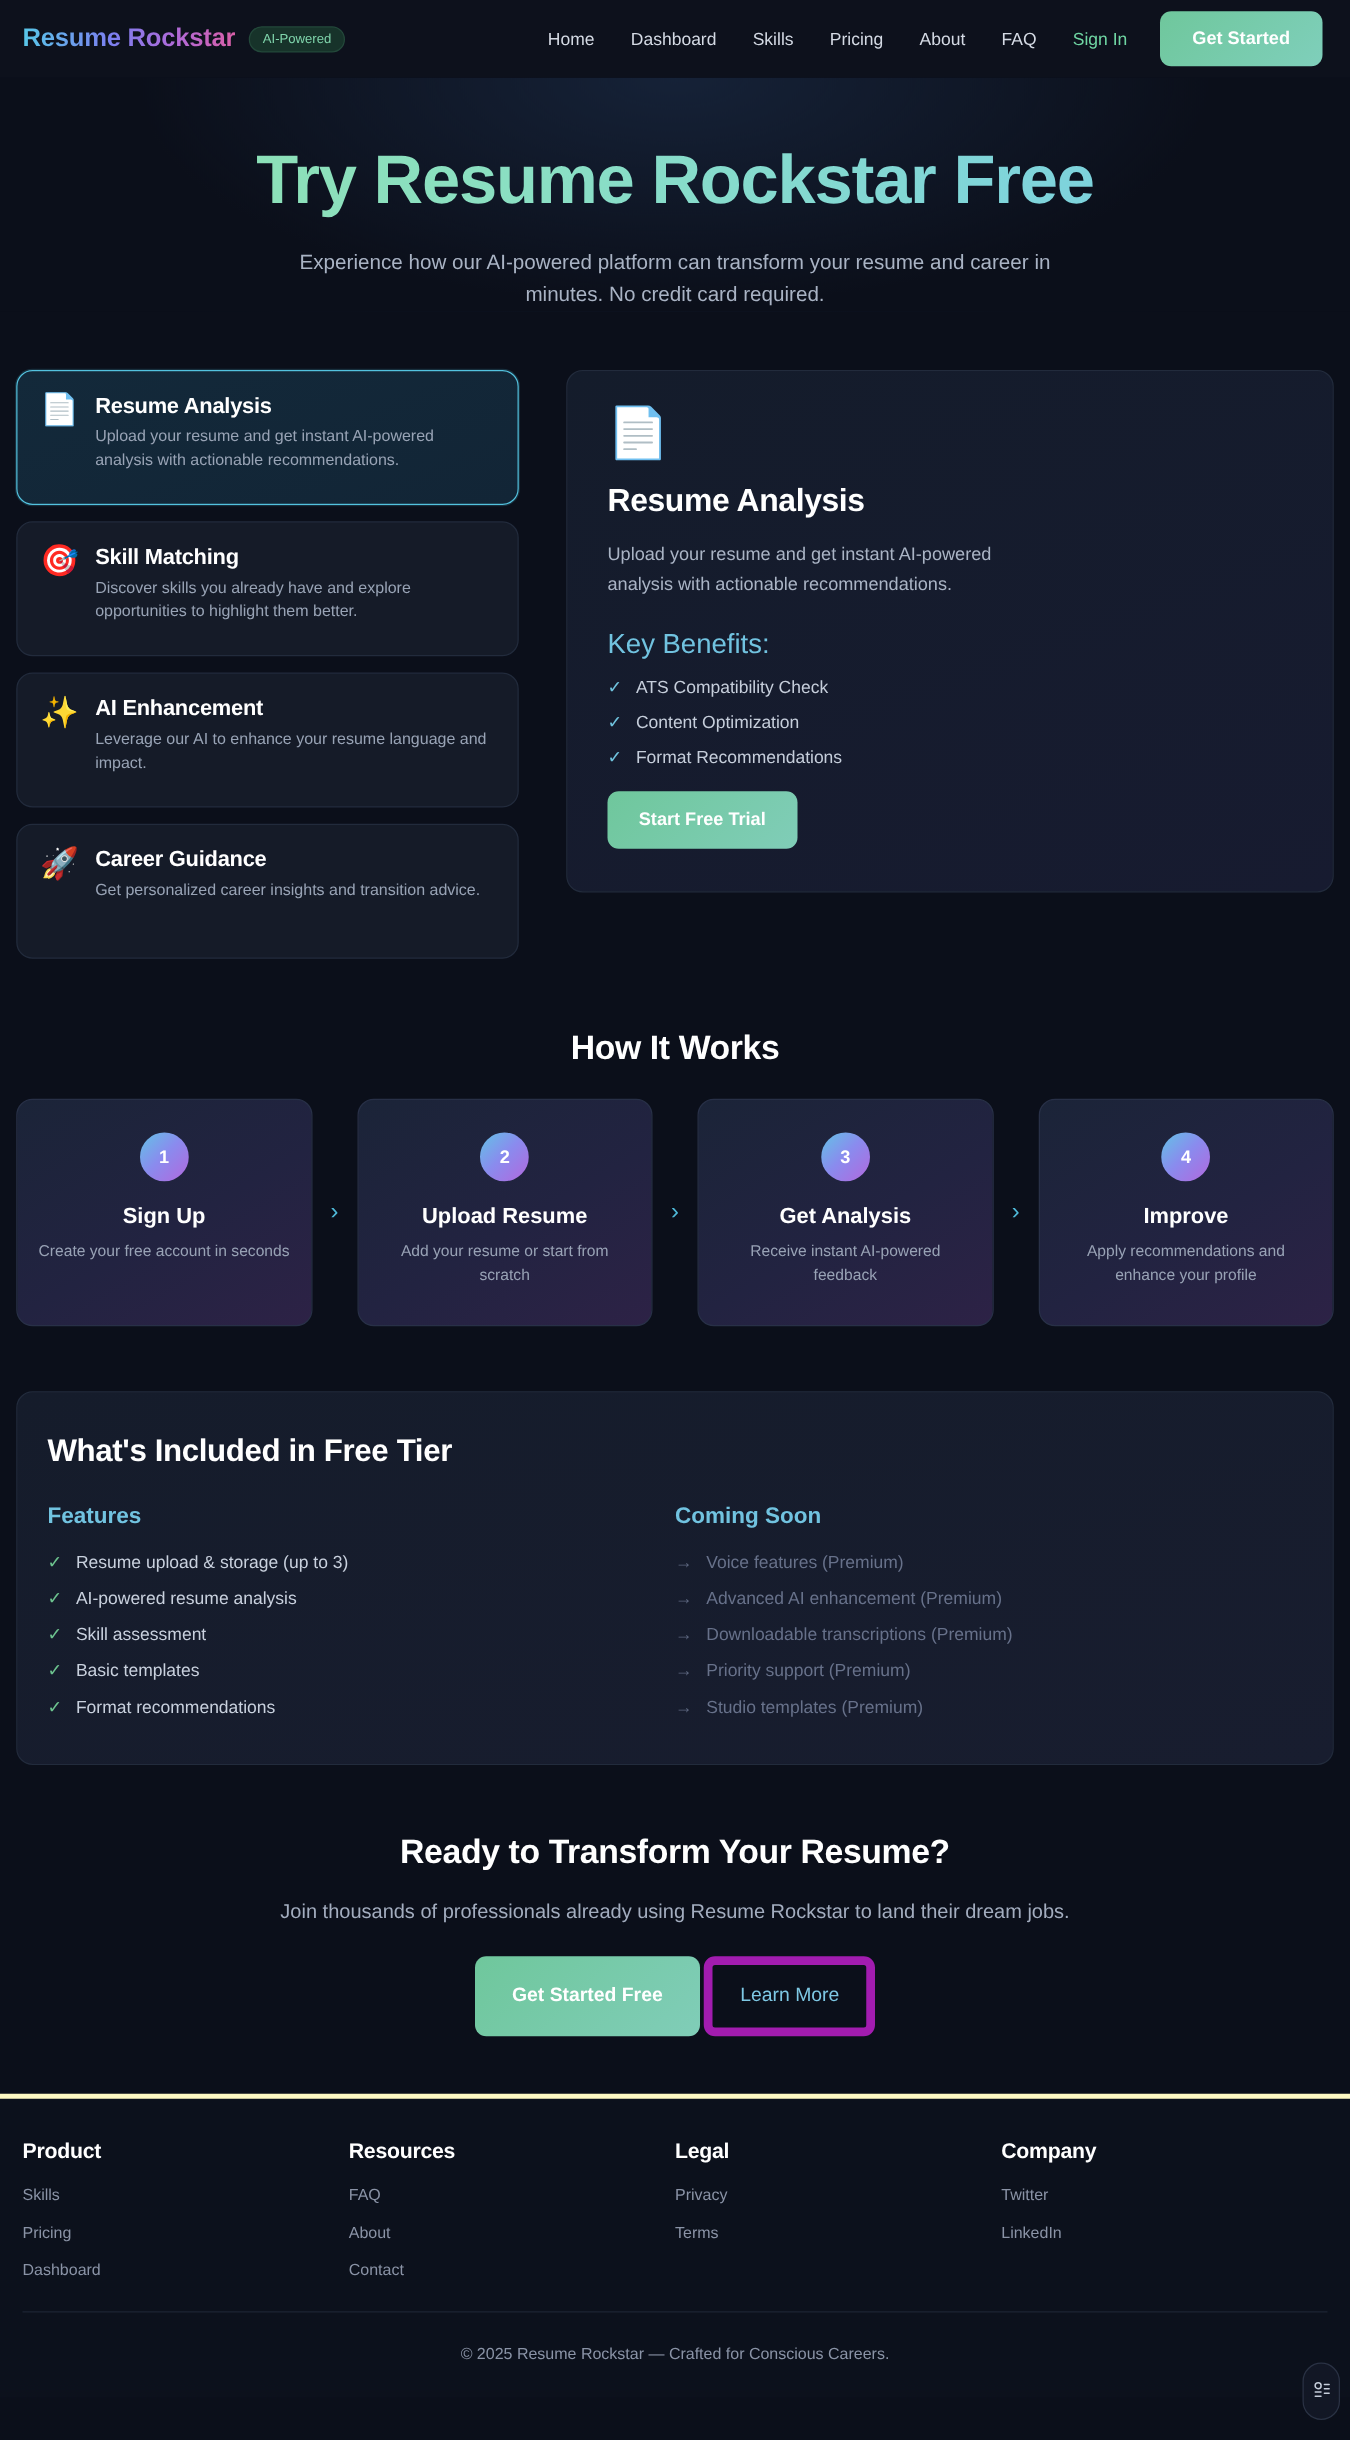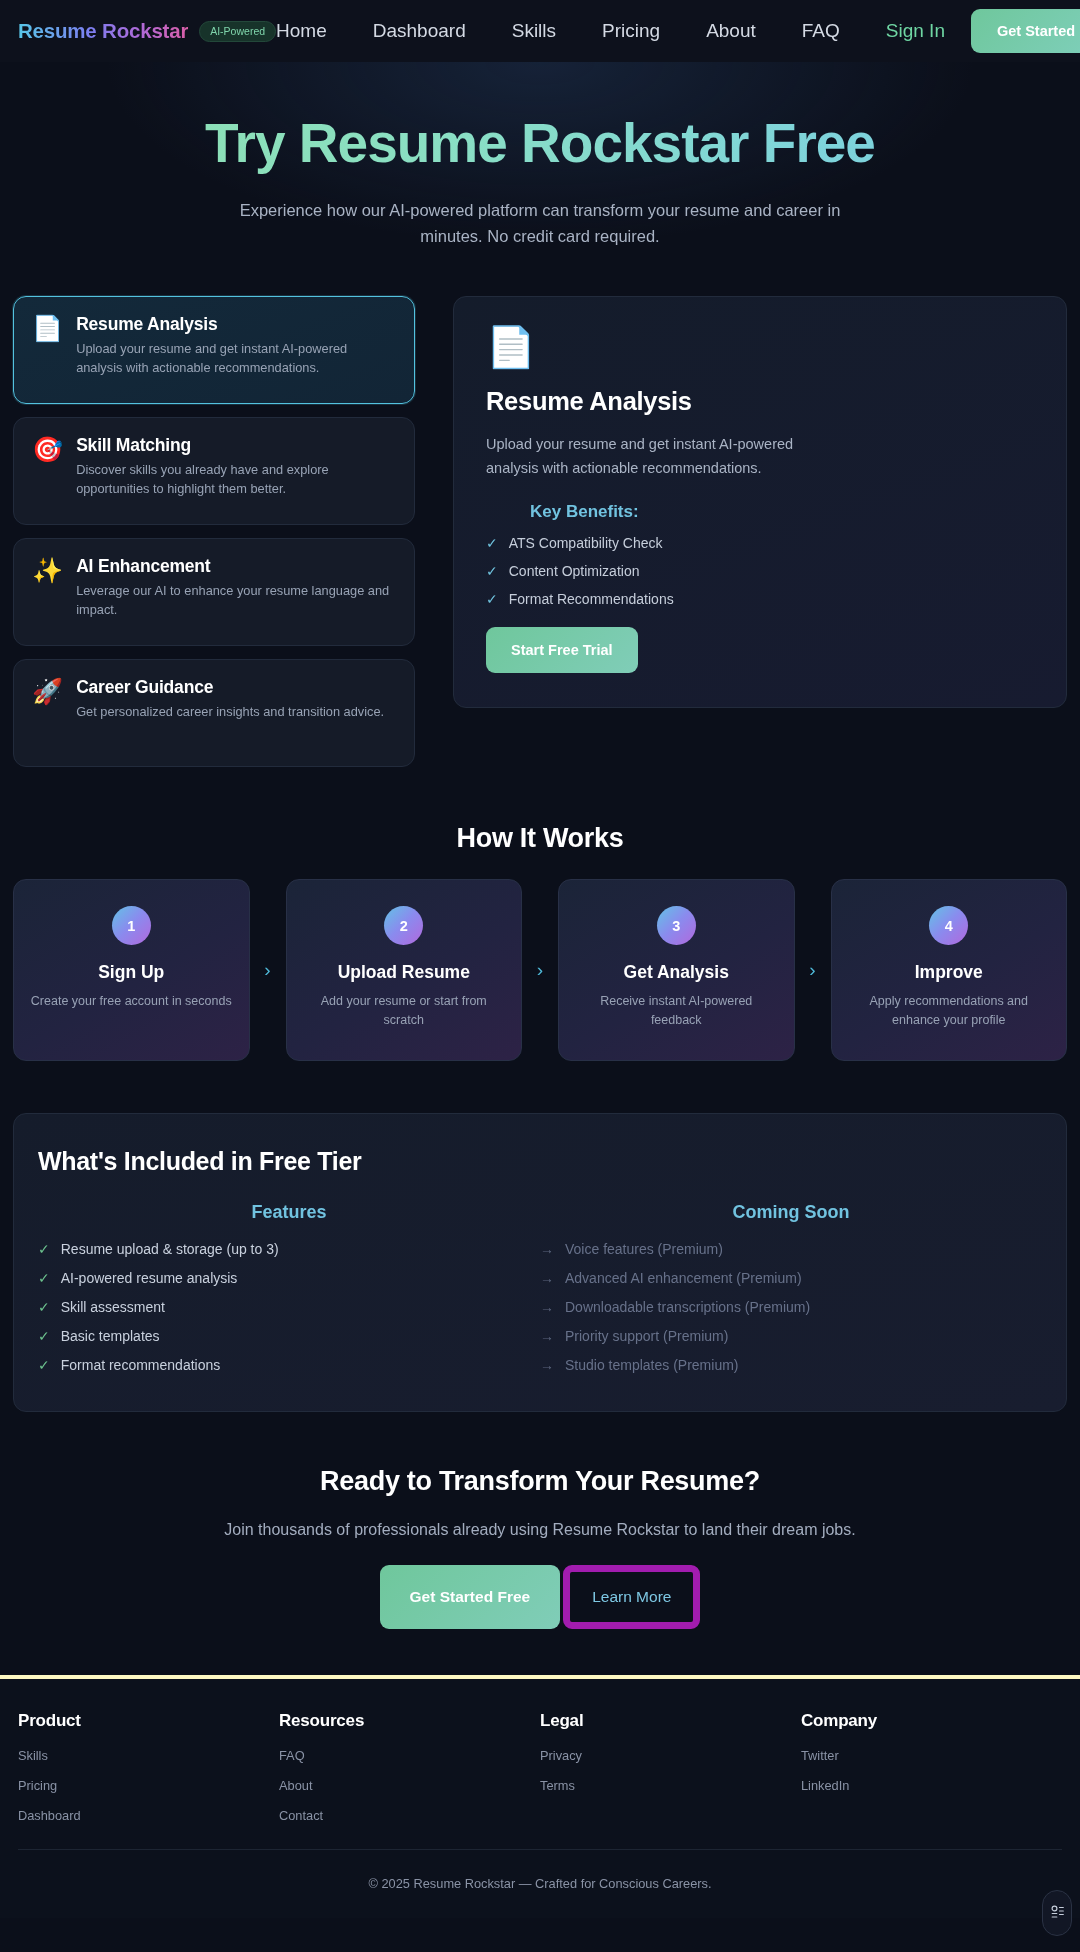--- a/index.html
+++ b/index.html
@@ -45,22 +45,22 @@
     background: #17332a;
     border: 1px solid #23483a;
     border-radius: 11px;
     padding: 3px 10px 4px;
     white-space: nowrap;
   }
   .nav-links {
     margin-left: auto;
     display: flex;
     align-items: center;
-    gap: 46px;
-    font-size: 19px;
+    gap: 29px;
+    font-size: 14px;
   }
   .nav-link { color: #d4dae4; white-space: nowrap; }
   .nav-link.signin { color: #6fd6a3; }
   .nav-cta {
     margin-left: 26px;
     background: linear-gradient(135deg, #6fc79c 0%, #7fcfbb 100%);
     color: #fff;
     font-size: 14.5px;
     font-weight: bold;
     border: none;
@@ -152,24 +152,23 @@
   }
   .detail-desc {
     margin-top: 17px;
     font-size: 14.5px;
     line-height: 1.62;
     color: #aab4c5;
     max-width: 345px;
   }
   .benefits-title {
     margin-top: 22px;
-    font-size: 17px;
-    font-weight: bold;
+    font-size: 22px;
+    font-weight: normal;
     color: #71c3e0;
-    margin-left: 44px;
   }
   .benefit-list { margin-top: 13px; display: flex; flex-direction: column; gap: 12px; }
   .benefit-row { display: flex; align-items: center; gap: 11px; font-size: 14px; color: #c6cedb; }
   .benefit-check { color: #6fc2dd; font-size: 14px; }
   .trial-btn {
     margin-top: 20px;
     display: inline-block;
     background: linear-gradient(135deg, #6fc79c 0%, #80cdb8 100%);
     color: #fff;
     font-size: 14.5px;
@@ -222,21 +221,21 @@
   
   .included {
     margin-top: 52px;
     border-radius: 13px;
     border: 1px solid #222b3c;
     background: linear-gradient(165deg, #151c2b 0%, #181d2f 100%);
     padding: 33px 24px 38px;
   }
   .included h2 { font-size: 25px; font-weight: bold; color: #fff; letter-spacing: -0.3px; }
   .included-cols { margin-top: 26px; display: flex; gap: 0; }
-  .inc-col { flex: 1; text-align: center; }
+  .inc-col { flex: 1; }
   .inc-col h3 { font-size: 18px; font-weight: bold; color: #71c3e0; }
   .inc-list { margin-top: 18px; display: flex; flex-direction: column; gap: 13px; }
   .inc-row { display: flex; align-items: center; gap: 11px; font-size: 14px; }
   .inc-row.yes { color: #c9d1de; }
   .inc-row.yes .mk { color: #6cc28e; }
   .inc-row.soon { color: #67718a; }
   .inc-row.soon .mk { color: #5b657d; }
 
   
   .cta { margin-top: 54px; text-align: center; padding-bottom: 10px; }

